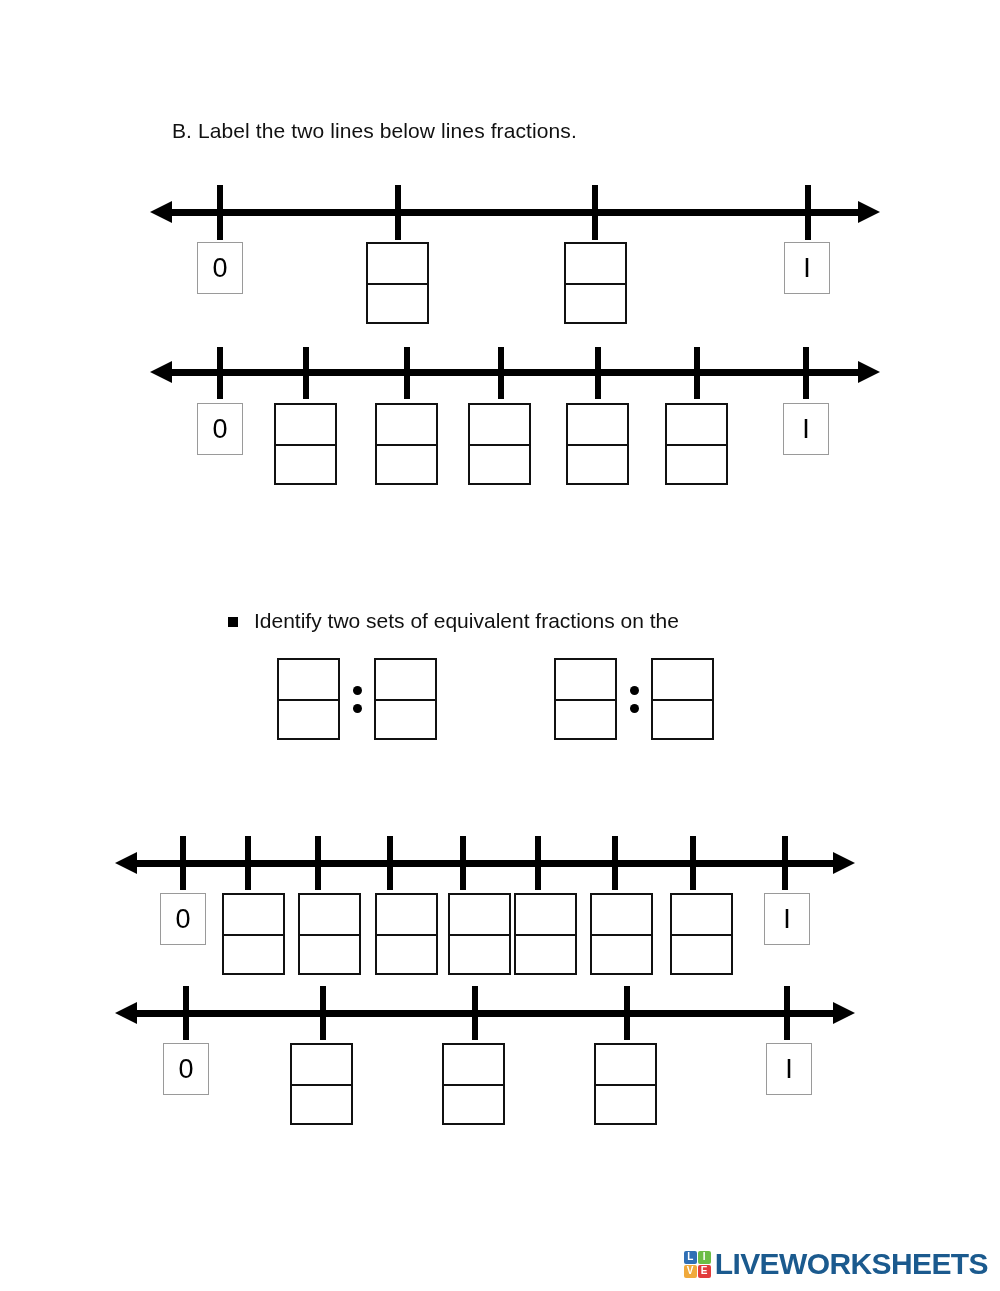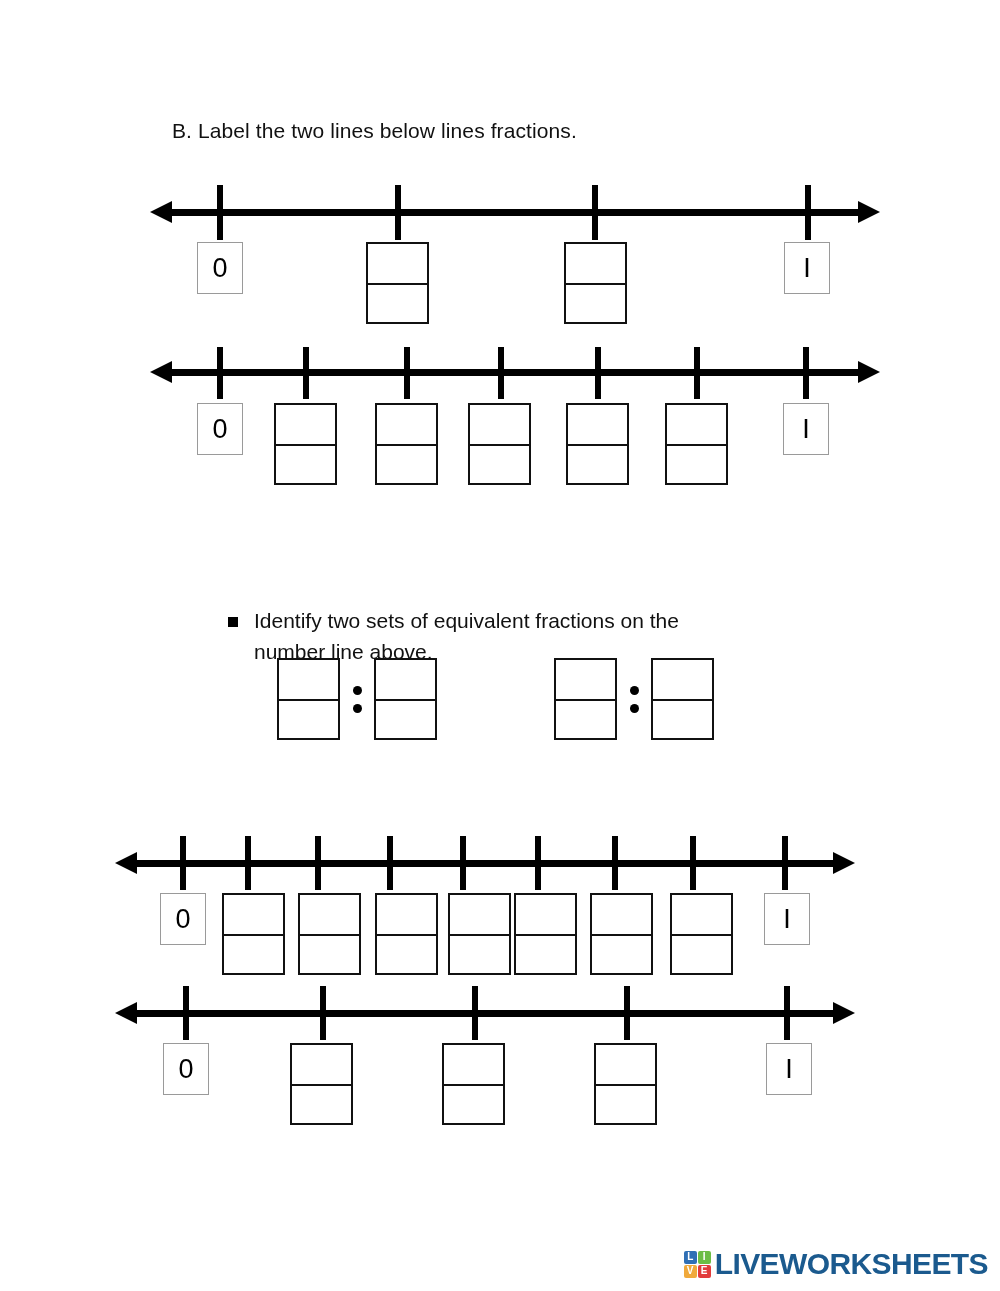--- a/index.html
+++ b/index.html
@@ -225,21 +225,20 @@
   </div>
 
   <div class="endbox" style="left:613px; top:34px;">I</div>
 </div>
 
 <div class="bullet-block">
   <div class="bullet-row">
     <div class="bullet-mark"></div>
     <div>
       <div class="bullet-text">Identify two sets of equivalent fractions on the</div>
-      <div class="bullet-text">number line above.</div>
     </div>
   </div>
 </div>
 
 <div class="eqpair" id="equivalent-pair-1" style="left:277px; top:658px;">
   <div class="fracbox">
     <div class="divider"></div>
   </div>
   <div class="colon">
     <div class="dot"></div>

